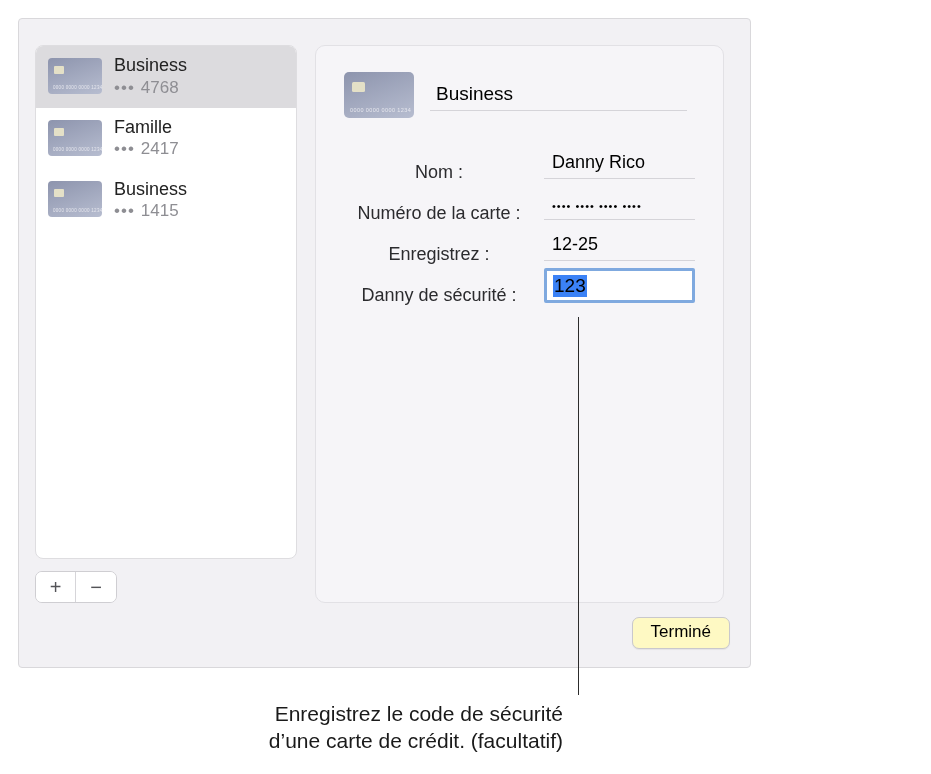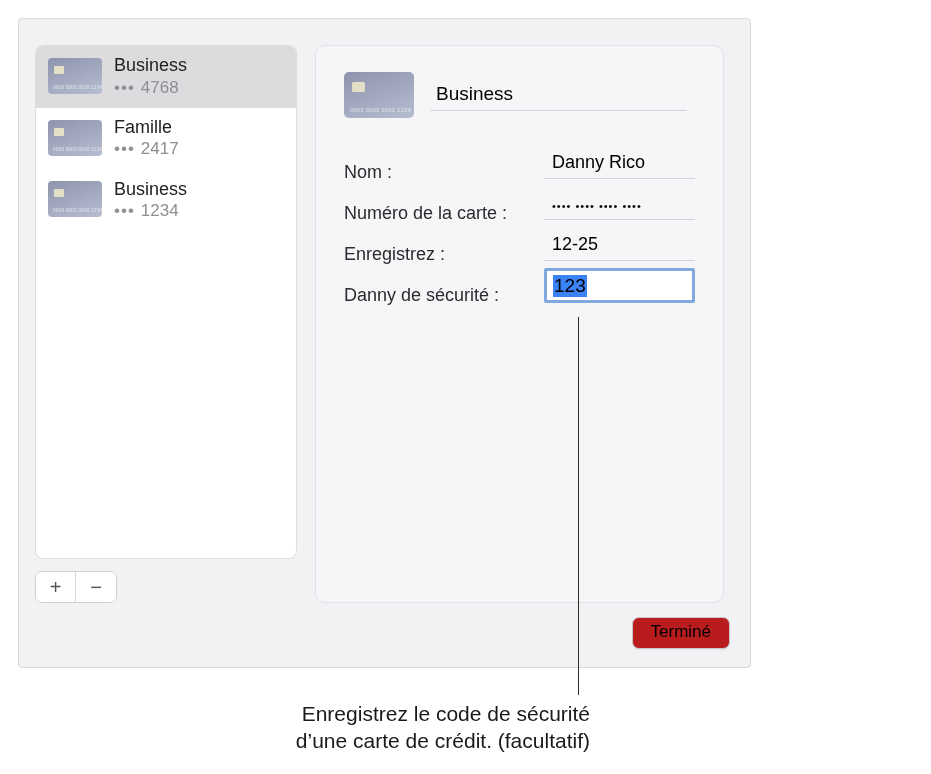--- a/index.html
+++ b/index.html
@@ -186,21 +186,21 @@
       display: flex;
       flex-direction: column;
     }
     .form-row {
       display: flex;
       align-items: center;
       height: 41px;
     }
     .form-label {
       width: 200px;
-      text-align: left;
+      text-align: center;
       font-size: 18px;
       color: #2b2b2e;
       padding-right: 10px;
       white-space: nowrap;
       margin-top: 20px;
     }
     .form-field {
       flex: 1;
     }
     .field-input {
@@ -233,41 +233,41 @@
       font-size:19px;
     }
 
     
     .footer {
       display: flex;
       justify-content: flex-end;
       padding: 14px 20px 18px 20px;
     }
     .done-btn {
-      background: #b91c1c;
+      background: #fef9c3;
       border: 1px solid #c9c8cc;
       border-radius: 7px;
       box-shadow: 0 1px 1px rgba(0,0,0,0.06);
       font-size: 17px;
       padding: 4px 18px 6px 18px;
       cursor: pointer;
     }
 
     
     .callout-line {
       position: absolute;
       left: 578px;
       top: 317px;
       width: 1px;
       height: 378px;
       background: #2c2c2c;
     }
     .callout-text {
       position: absolute;
-      left: 120px;
+      left: 93px;
       top: 700px;
       width: 470px;
       text-align: right;
       font-size: 21px;
       line-height: 1.3;
       color: #1a1a1a;
     }
   </style>
 </head>
 <body>
@@ -305,21 +305,21 @@
         </div>
 
         <div class="card-item">
           <div class="mini-card">
               <div class="chip"></div>
             </div>
           <div class="card-text">
             <span class="card-name">Business</span>
             <span class="card-last4">
               <span class="dots-prefix">•••</span>
-              <span>1234</span>
+              <span>1415</span>
             </span>
           </div>
         </div>
 
       </div>
 
       <div class="list-controls">
         <div class="seg">
           <button>
             <span>+</span>

